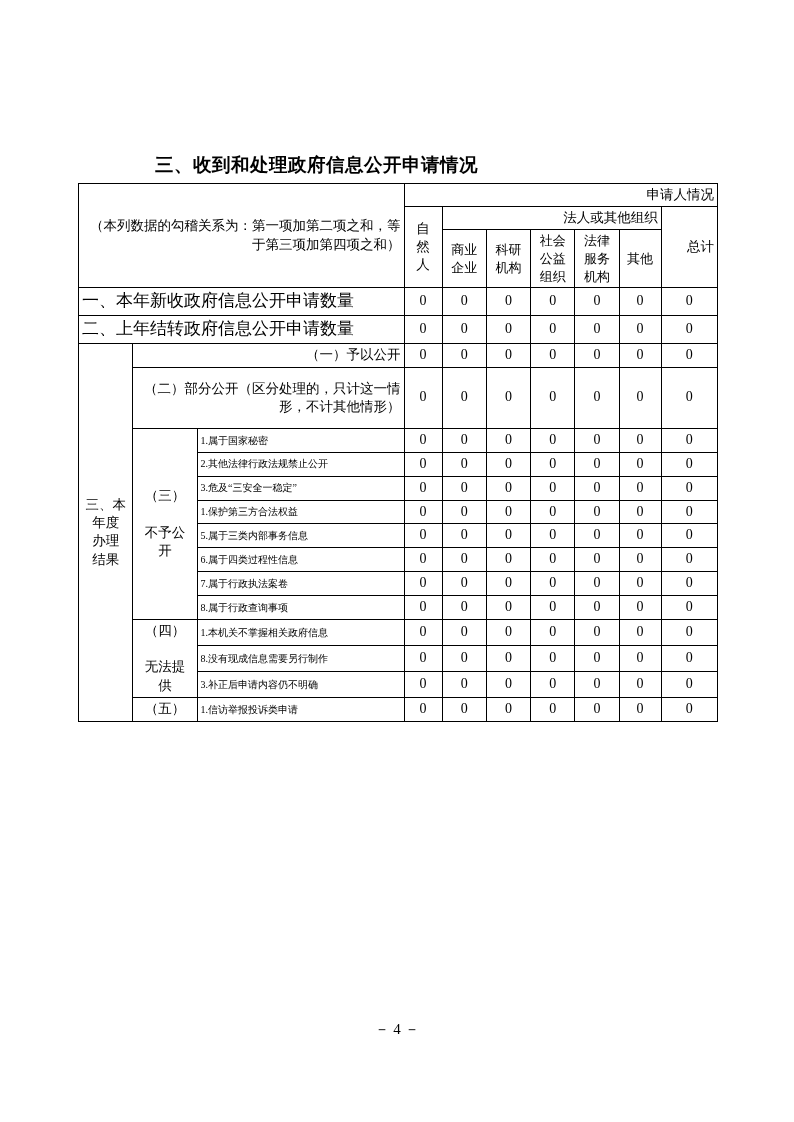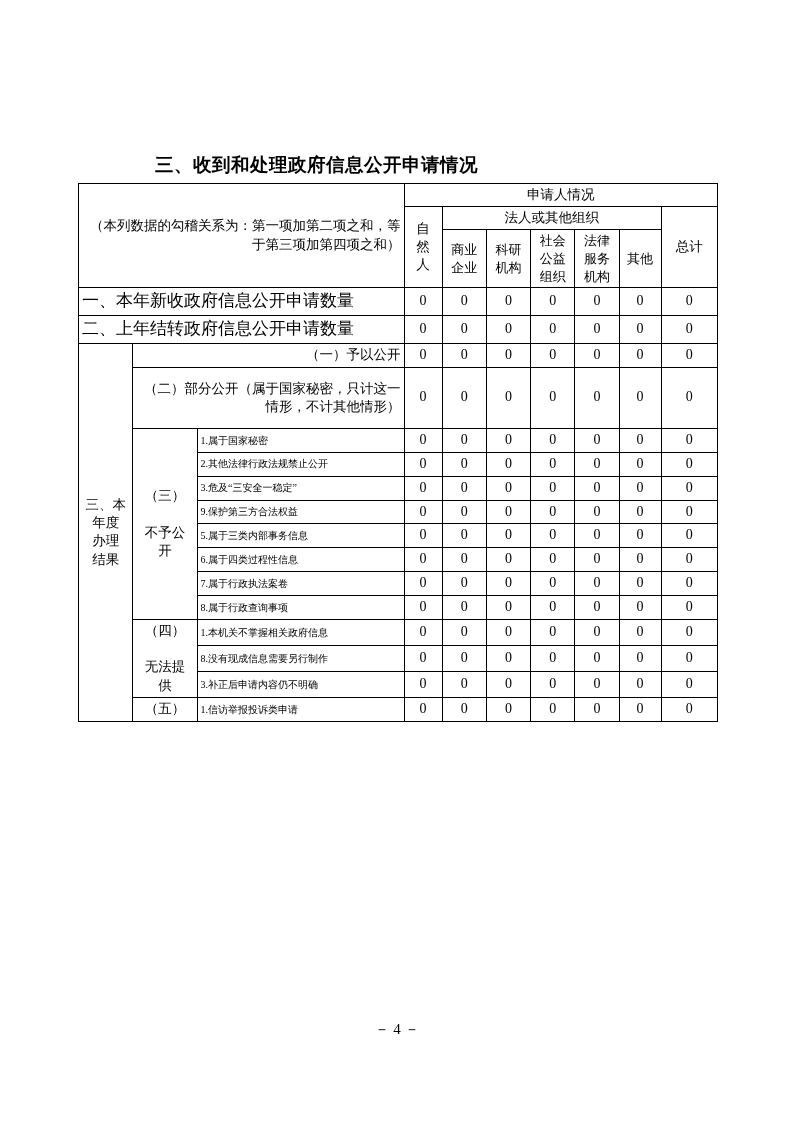--- a/index.html
+++ b/index.html
@@ -44,21 +44,21 @@
     padding: 2px 3px;
     vertical-align: middle;
     line-height: 1.35;
   }
   .num {
     text-align: center;
     font-family: "Liberation Serif", serif;
     font-size: 14px;
   }
   .hdr-main {
-    text-align: center;
+    text-align: right;
     font-size: 13.5px;
   }
   .vert-label {
     text-align: center;
     font-size: 13.5px;
     line-height: 1.9;
     padding: 4px 2px;
   }
   .small-hdr {
     text-align: center;
@@ -197,21 +197,21 @@
         <td class="num">0</td>
         <td class="num">0</td>
         <td class="num">0</td>
         <td class="num">0</td>
         <td class="num">0</td>
         <td class="num">0</td>
       </tr>
 
       <tr>
         <td colspan="2" class="sublabel" style="height:56px">
-          <span>（二）</span><span>部分公开（属于国家秘密，只计这一情形，不计其他情形）</span>
+          <span>（二）</span><span>部分公开（区分处理的，只计这一情形，不计其他情形）</span>
         </td>
         <td class="num">0</td>
         <td class="num">0</td>
         <td class="num">0</td>
         <td class="num">0</td>
         <td class="num">0</td>
         <td class="num">0</td>
         <td class="num">0</td>
       </tr>
 
@@ -244,21 +244,21 @@
         <td class="itemlabel">3.危及“三安全一稳定”</td>
         <td class="num">0</td>
         <td class="num">0</td>
         <td class="num">0</td>
         <td class="num">0</td>
         <td class="num">0</td>
         <td class="num">0</td>
         <td class="num">0</td>
       </tr>
       <tr>
-        <td class="itemlabel">9.保护第三方合法权益</td>
+        <td class="itemlabel">1.保护第三方合法权益</td>
         <td class="num">0</td>
         <td class="num">0</td>
         <td class="num">0</td>
         <td class="num">0</td>
         <td class="num">0</td>
         <td class="num">0</td>
         <td class="num">0</td>
       </tr>
       <tr>
         <td class="itemlabel">5.属于三类内部事务信息</td>

